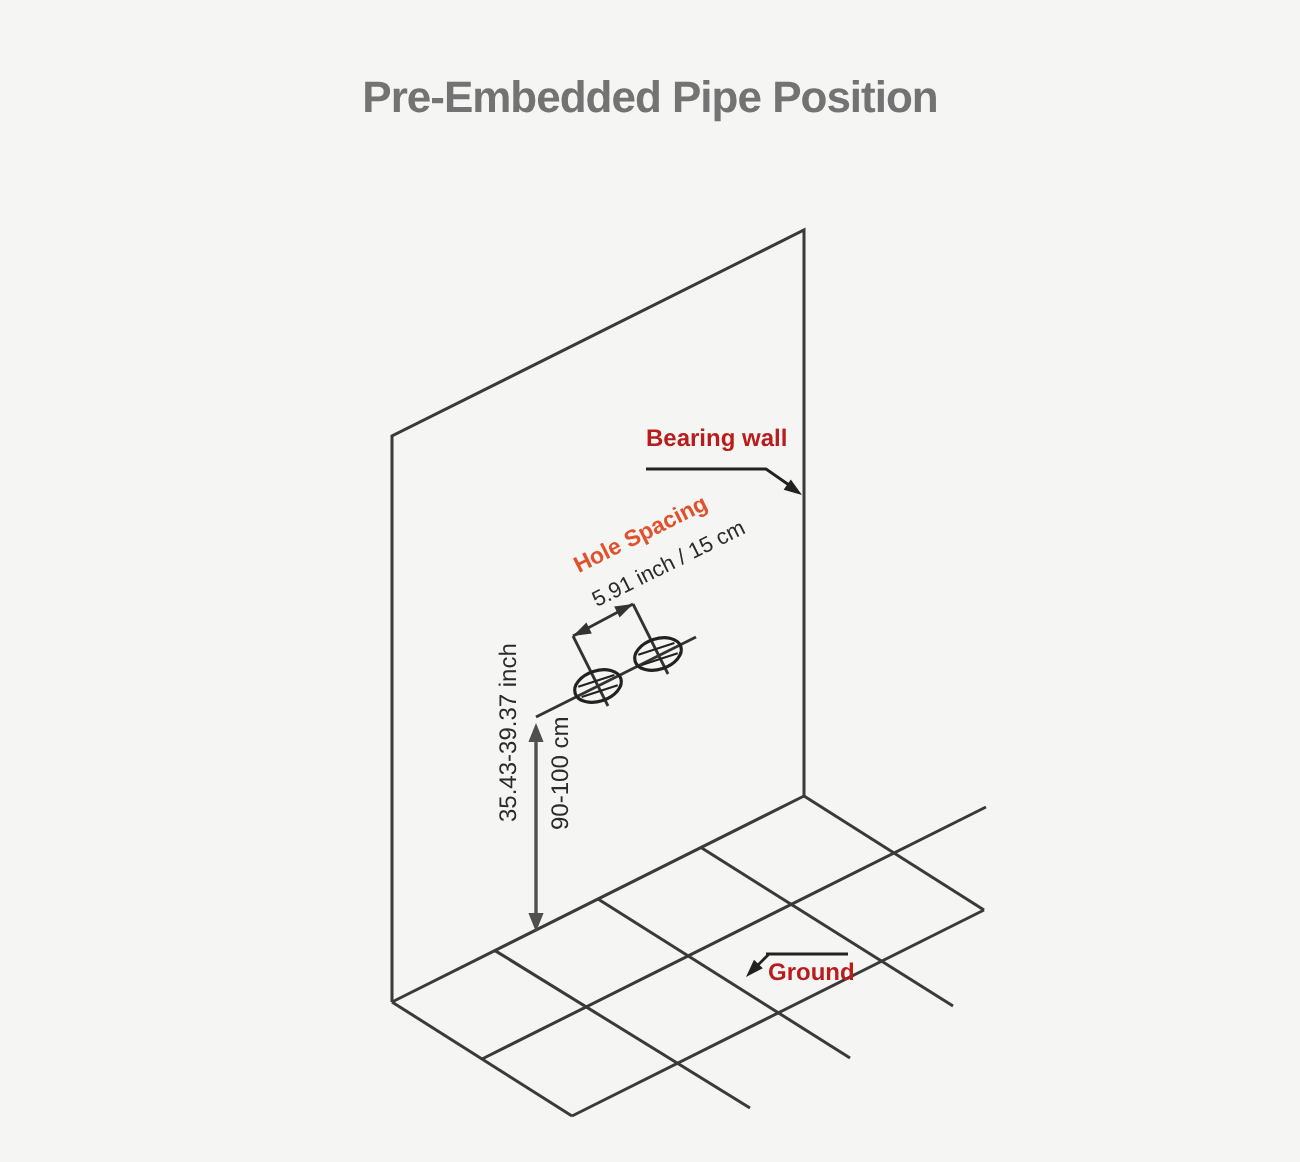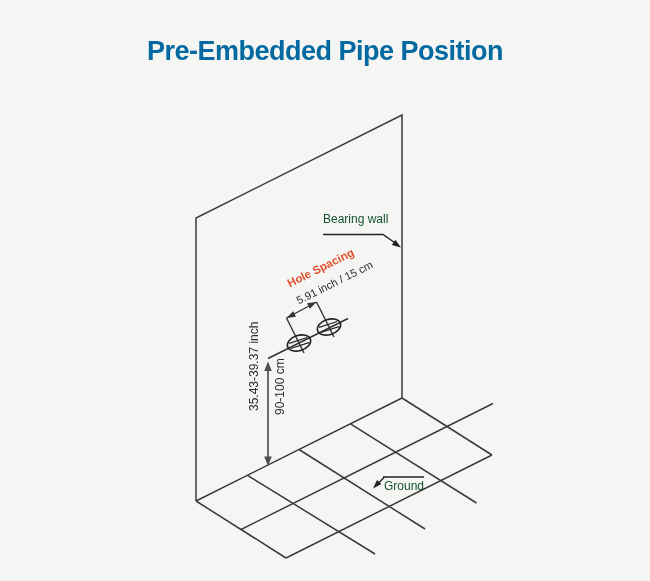--- a/index.html
+++ b/index.html
@@ -3,25 +3,25 @@
 <meta charset="utf-8">
 <style>
   html,body{margin:0;padding:0;background:#e9e9e7;}
   .canvas{
     position:relative;width:650px;height:581px;margin:0 auto;
     background:#F5F5F3;overflow:hidden;
     font-family:"Liberation Sans",sans-serif;
   }
   .title{
     position:absolute;top:36px;left:0;width:650px;text-align:center;
-    font-size:27px;font-weight:bold;letter-spacing:-0.5px;color:#0369a1;
+    font-size:22px;font-weight:bold;letter-spacing:-0.5px;color:#737373;
   }
   .svg-layer{position:absolute;left:0;top:0;}
   .lbl{position:absolute;white-space:nowrap;}
-  .orange{color:#14532d;font-weight:normal;}
+  .orange{color:#b91c1c;font-weight:bold;}
   .lbl-bearing{left:323px;top:212px;font-size:12px;}
   .lbl-ground{left:384px;top:479px;font-size:12px;}
   .anch{position:absolute;width:0;height:0;}
   .anch > span{
     display:block;white-space:nowrap;
     transform:translate(-50%,-50%) rotate(var(--r,0deg));
   }
   .a-holespacing{left:288px;top:284px;--r:-26.5deg;font-size:11.5px;color:#E2512E;font-weight:bold;}
   .a-holeval{left:297px;top:301px;--r:-26.5deg;font-size:11px;color:#2B2B2B;}
   .a-hinch{left:254px;top:411px;--r:-90deg;font-size:12px;color:#2B2B2B;}

